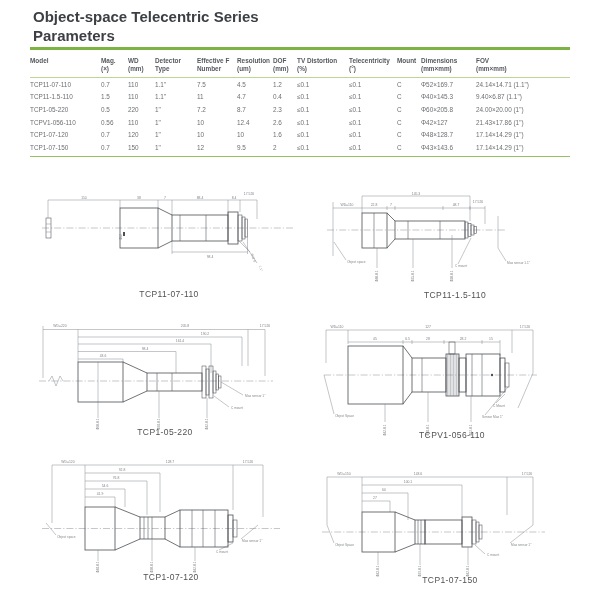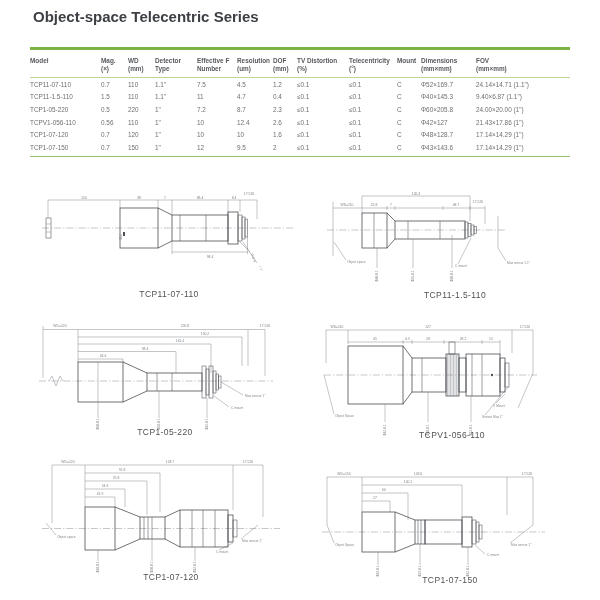--- a/index.html
+++ b/index.html
@@ -24,20 +24,21 @@
   svg .mid{text-anchor:middle;}
   svg .dot{fill:#4c4f54;stroke:none;}
 </style>
 </head>
 <body>
 
 <div id="page">
 
   <div class="title">
     <div>Object-space Telecentric Series</div>
+    <div>Parameters</div>
   </div>
   <div class="rule"></div>
 
   <table class="spec">
     <colgroup>
       <col style="width:71px">
         <col style="width:27px">
         <col style="width:27px">
         <col style="width:42px">
       <col style="width:40px">

